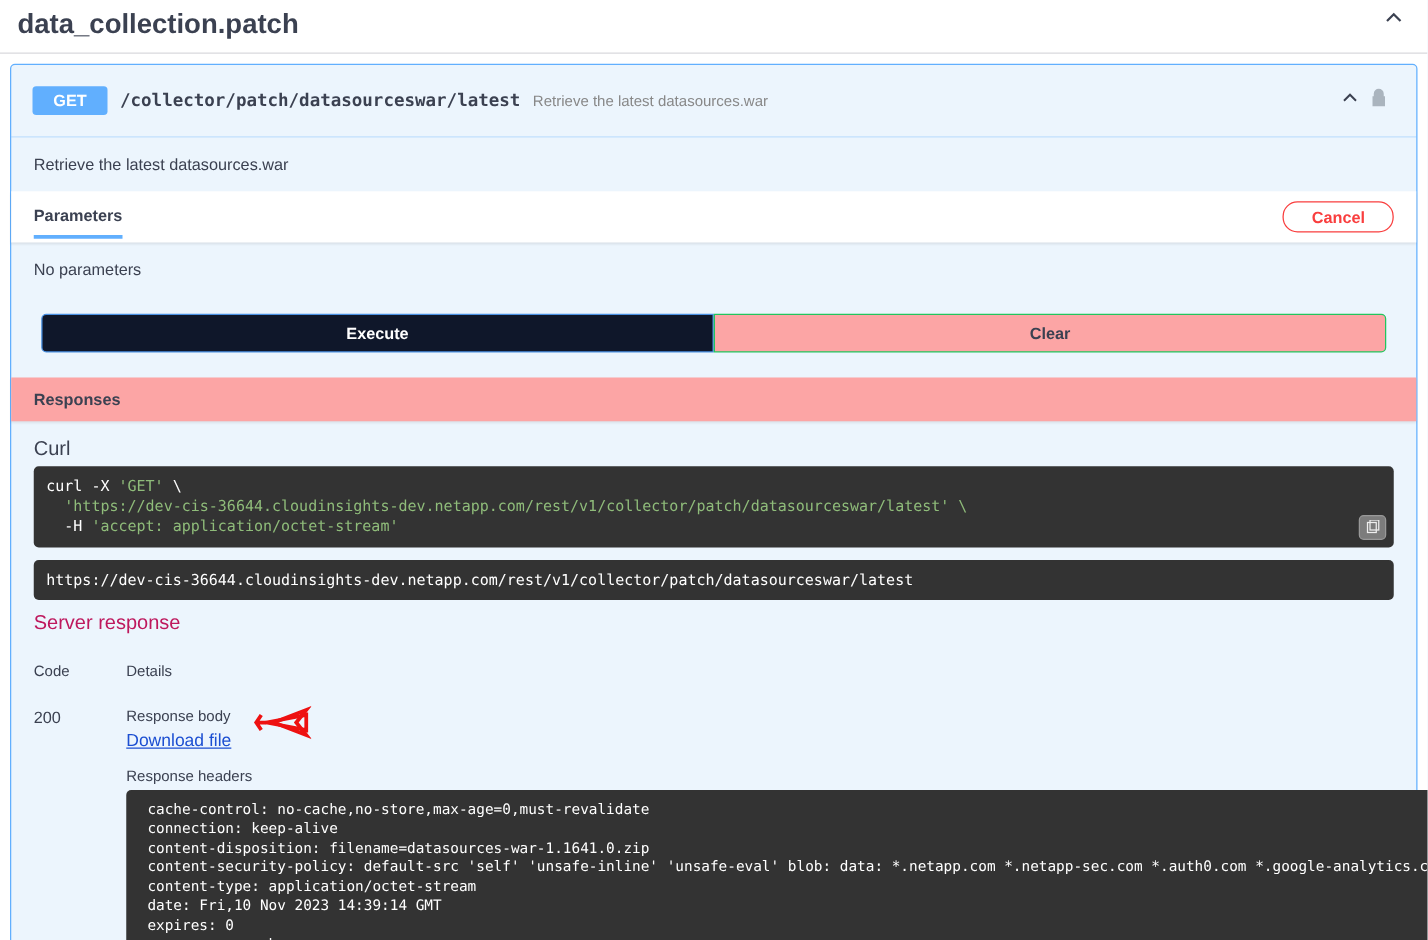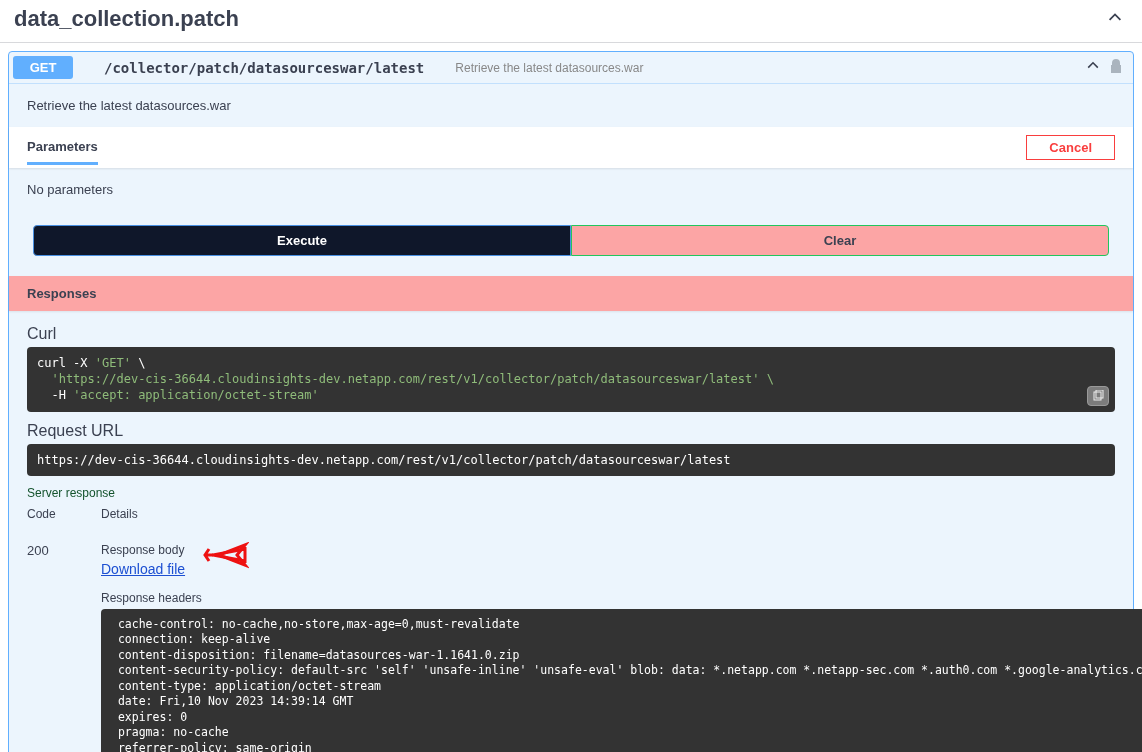--- a/index.html
+++ b/index.html
@@ -7,21 +7,21 @@
     font-family: -apple-system, BlinkMacSystemFont, "Segoe UI", Helvetica, Arial, sans-serif;
     background: #fff;
     color: #3b4151;
     font-size: 14px;
   }
   .tag-section {
     padding: 0 0 8px 0;
   }
   .tag-header {
     display: flex;
-    align-items: flex-end;
+    align-items: flex-start;
     padding: 6px 14px 10px 14px;
     border-bottom: 1px solid rgba(59,65,81,0.2);
     cursor: pointer;
   }
   .tag-title {
     font-size: 22px;
     font-weight: 700;
     color: #3b4151;
     font-family: "Segoe UI", sans-serif;
     flex: 1;
@@ -33,23 +33,22 @@
   }
   .opblock {
     margin: 8px 8px 0 8px;
     border: 1px solid #61affe;
     border-radius: 4px;
     background: #ecf5fd;
   }
   .opblock-summary {
     display: flex;
     align-items: center;
-    padding: 4px;
-    cursor: pointer;
-    gap: 21px;
+    padding: 17px;
+    cursor: pointer;
   }
   .method-badge {
     background: #61affe;
     color: #fff;
     font-weight: 700;
     font-size: 13px;
     padding: 4px 0;
     width: 60px;
     text-align: center;
     border-radius: 3px;
@@ -106,21 +105,21 @@
     height: 3px;
     background: #61affe;
   }
   .cancel-btn {
     margin-left: auto;
     border: 1px solid #f93e3e;
     background: transparent;
     color: #f93e3e;
     font-weight: 600;
     padding: 4px 22px;
-    border-radius: 0;
+    border-radius: 12px;
     font-size: 13px;
     cursor: pointer;
   }
   .no-params {
     padding: 14px 18px;
     font-size: 13px;
     color: #3b4151;
   }
   .btn-row {
     display: flex;
@@ -186,24 +185,24 @@
     background: #7c7c7c;
     border: 1px solid #999;
     border-radius: 4px;
     width: 22px; height: 20px;
     display: flex; align-items: center; justify-content: center;
     color: #eee;
     font-size: 12px;
     cursor: pointer;
   }
   .server-response {
-    font-size: 12px;
-    color: #14532d;
+    font-size: 16px;
+    color: #be185d;
     margin-top: 6px;
-    margin-bottom: 1px;
+    margin-bottom: 16px;
   }
   .resp-table {
     display: grid;
     grid-template-columns: 70px 1fr;
     gap: 0 4px;
   }
   .resp-th {
     font-size: 12px;
     color: #3b4151;
     padding: 6px 0;
@@ -296,21 +295,20 @@
 
       <div class="resp-body">
         <div class="resp-label">Curl</div>
         <div class="code-block"><span class="curl-white">curl -X </span><span class="curl-green">'GET'</span><span class="curl-white"> \</span>
 <span class="curl-green">  'https://dev-cis-36644.cloudinsights-dev.netapp.com/rest/v1/collector/patch/datasourceswar/latest' \</span>
 <span class="curl-white">  -H </span><span class="curl-green">'accept: application/octet-stream'</span><span class="copy-icon"><svg width="12" height="12" viewBox="0 0 12 12">
                 <rect x="2" y="2" width="7" height="8" fill="none" stroke="#eee" stroke-width="1"></rect>
                 <rect x="4" y="0" width="7" height="8" fill="none" stroke="#eee" stroke-width="1"></rect>
               </svg></span></div>
 
-        <div class="resp-label">Request URL</div>
         <div class="code-block">https://dev-cis-36644.cloudinsights-dev.netapp.com/rest/v1/collector/patch/datasourceswar/latest</div>
 
         <div class="server-response">Server response</div>
 
         <div class="resp-table">
           <div class="resp-th">Code</div>
           <div class="resp-th">Details</div>
 
           <div class="resp-code">200</div>
           <div class="details-col" style="position:relative;">

